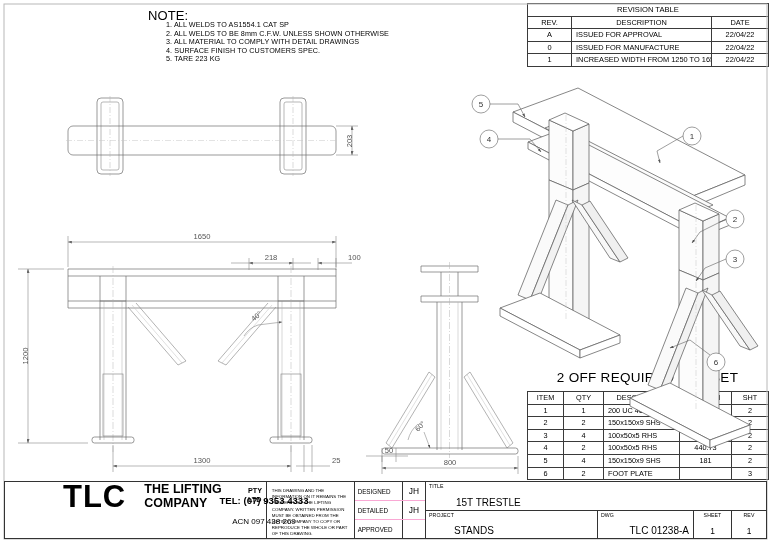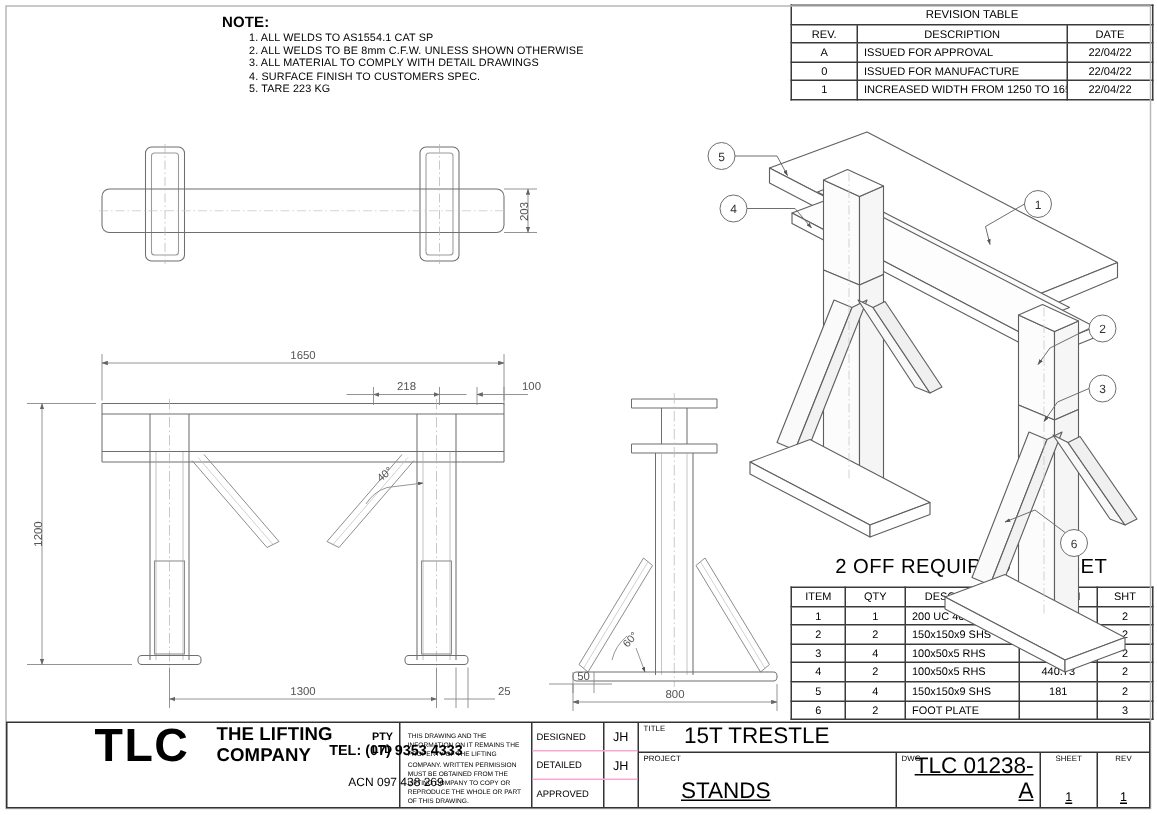--- a/index.html
+++ b/index.html
@@ -8,21 +8,21 @@
     width:771px; height:543px;
     font-family:"Liberation Sans", sans-serif;
     color:#000; position:relative; overflow:hidden;
   }
   #sheet { position:absolute; inset:0; width:771px; height:543px; }
 
   .abs { position:absolute; }
 
   
   #notes { left:148px; top:12px; font-size:7.2px; line-height:8.6px; letter-spacing:.1px; }
-  #notes .nt-head { font-size:10px; font-weight:700; margin-bottom:.5px; }
+  #notes .nt-head { font-size:13px; font-weight:400; margin-bottom:.5px; }
   #notes ol { list-style:none; padding-left:18px; }
   #notes li { white-space:nowrap; }
 
   
   table.eng { border-collapse:collapse; table-layout:fixed; }
   table.eng td, table.eng th {
     border:1px solid #3a3a3a; font-weight:400;
     font-size:7.4px; text-align:center; padding:0; height:11.6px;
     line-height:11.6px; white-space:nowrap; overflow:hidden;
   }
@@ -60,26 +60,26 @@
 
   #tb-roles { width:86px; display:flex; flex-direction:column; }
   .role-row { flex:1; display:flex; border-bottom:1px solid #f9a8d4; }
   .role-row:last-child { border-bottom:none; }
   .role-lbl { width:48px; font-size:6.3px; display:flex; align-items:center; padding-left:3px;
               border-right:1px solid #333; }
   .role-val { flex:1; font-size:8.4px; display:flex; align-items:center; justify-content:center; }
 
   #tb-main { flex:1; display:flex; flex-direction:column; }
   .main-row { flex:1; display:flex; border-bottom:1px solid #333; }
-  .main-row:last-child { border-bottom:none;text-decoration:underline; }
+  .main-row:last-child { border-bottom:none; }
   .fld { position:relative; border-right:1px solid #333; display:flex; align-items:flex-end;
          padding:0 0 2px 0; }
   .fld:last-child { border-right:none; }
   .fld .k { position:absolute; left:3px; top:1px; font-size:5.2px; letter-spacing:.1px; }
-  .fld .v { font-size:15px; width:100%; text-align:center; padding-left:6px; }
+  .fld .v { font-size:10px; width:100%; text-align:center; padding-left:6px; }
   .fld.two-line .k { text-align:center; left:0; right:0; }
   .fld.two-line .v { padding-left:0; text-align:center; font-size:8.4px; }
 
   
   #draw { position:absolute; left:0; top:0; }
   text.dim { font-family:"Liberation Sans", sans-serif; font-size:7.6px; fill:#555; }
   text.dimd { font-family:"Liberation Sans", sans-serif; font-size:7.2px; fill:#555; }
   text.balloon { font-family:"Liberation Sans", sans-serif; font-size:8px; fill:#333; text-anchor:middle; }
 </style>
 </head>

